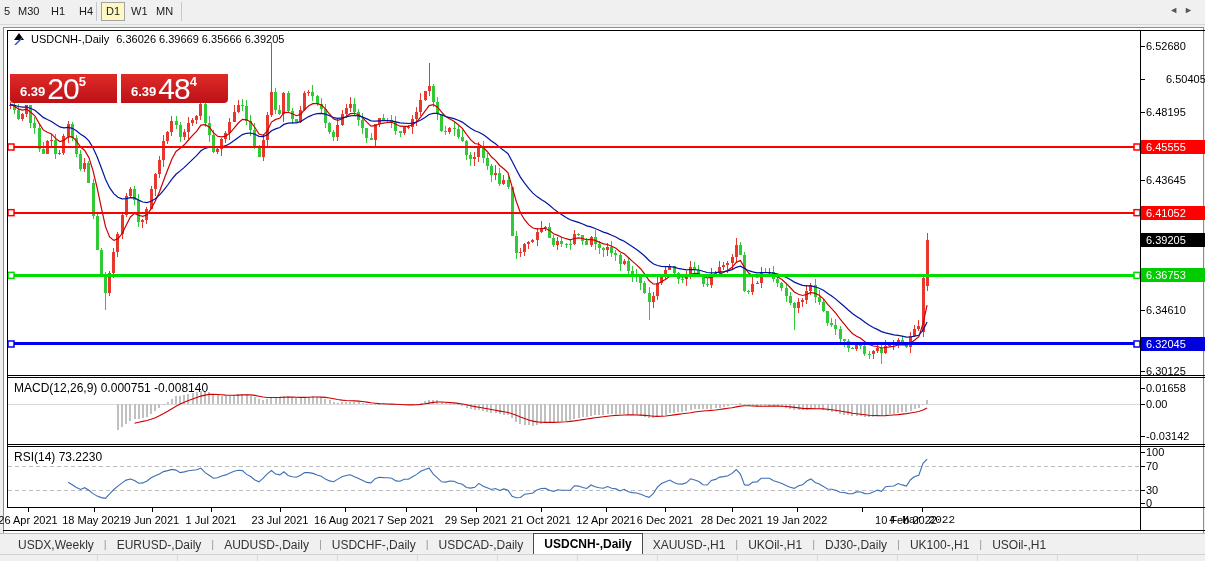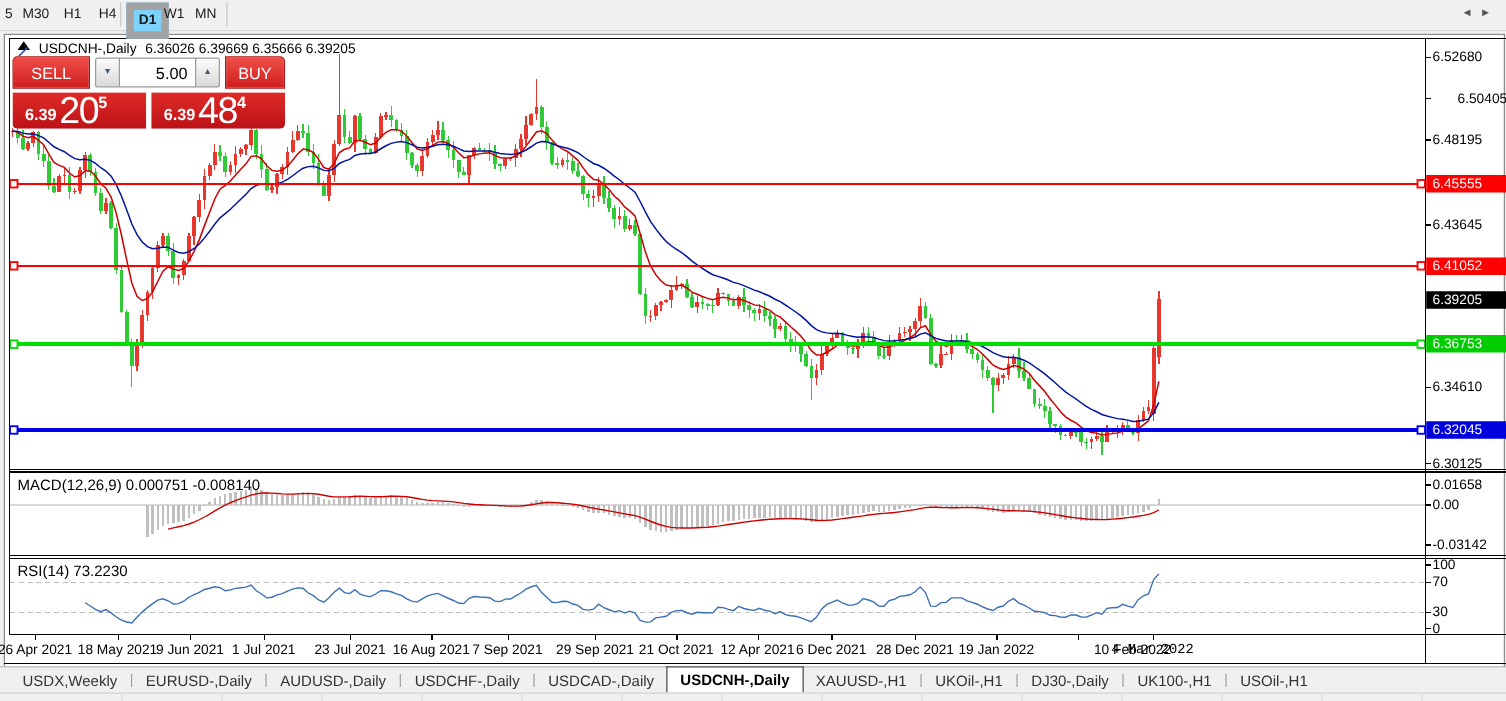--- a/index.html
+++ b/index.html
@@ -1,21 +1,21 @@
 <!DOCTYPE html>
 <html><head>
 <meta charset="utf-8">
 <style>
   html,body{margin:0;padding:0;background:#dcdcdc;}
   .app{position:relative;width:1205px;height:561px;background:#f0f0f0;overflow:hidden;
        font-family:"Liberation Sans",sans-serif;-webkit-font-smoothing:antialiased;}
   
   .tf-bar{position:absolute;left:0;top:0;width:1205px;height:24px;background:#f0f0f0;border-bottom:1px solid #d8d8d8;z-index:5;}
   .tf{position:absolute;top:3px;height:17px;line-height:17px;font-size:11px;color:#1a1a1a;padding:0 4px;cursor:default;}
-  .tf.active{border:6px solid #a3a3a3;background:#7dd3fc;top:2px;font-weight:bold;}
+  .tf.active{border:1px solid #a3a3a3;background:#fef9c3;top:2px;}
   .tf-sep{position:absolute;top:2px;width:1px;height:19px;background:#c8c8c8;}
   
   .chart-window{position:absolute;left:3px;top:27px;width:1199px;height:505px;background:#ffffff;border:1px solid #8c8c8c;z-index:1;}
   svg.canvas{position:absolute;left:0;top:0;z-index:2;}
   
   .chart-title{position:absolute;left:14px;top:33px;z-index:6;font-size:11px;color:#000;display:flex;align-items:center;gap:5px;}
   .chart-title .ohlc{margin-left:2px;}
   
   .trade-panel{position:absolute;left:10px;top:45px;width:218px;height:58px;z-index:6;}
   .tp-row1{position:absolute;left:0;top:0;width:218px;height:26px;}
@@ -777,27 +777,20 @@
   <div class="chart-title">
     <svg width="12" height="12">
       <polygon points="5,0 10,7 0,7" fill="#000"></polygon>
       <line x1="1" y1="12" x2="8" y2="5" stroke="#2a52be" stroke-width="1.4"></line>
     </svg>
     <span>USDCNH-,Daily</span>
     <span class="ohlc">6.36026 6.39669 6.35666 6.39205</span>
   </div>
 
   <div class="trade-panel">
-    <div class="tp-row1">
-      <div class="sell-btn">SELL</div>
-      <div class="spin-btn spin-down"><span>▼</span></div>
-      <input class="vol" readonly="" value="5.00" style="">
-      <div class="spin-btn spin-up"><span>▲</span></div>
-      <div class="buy-btn">BUY</div>
-    </div>
     <div class="tp-row2">
       <div class="price-box sell">
         <span class="pb-small">6.39</span>
         <span class="pb-big">20</span>
         <span class="pb-sup">5</span>
       </div>
       <div class="price-box buy">
         <span class="pb-small">6.39</span>
         <span class="pb-big">48</span>
         <span class="pb-sup">4</span>

